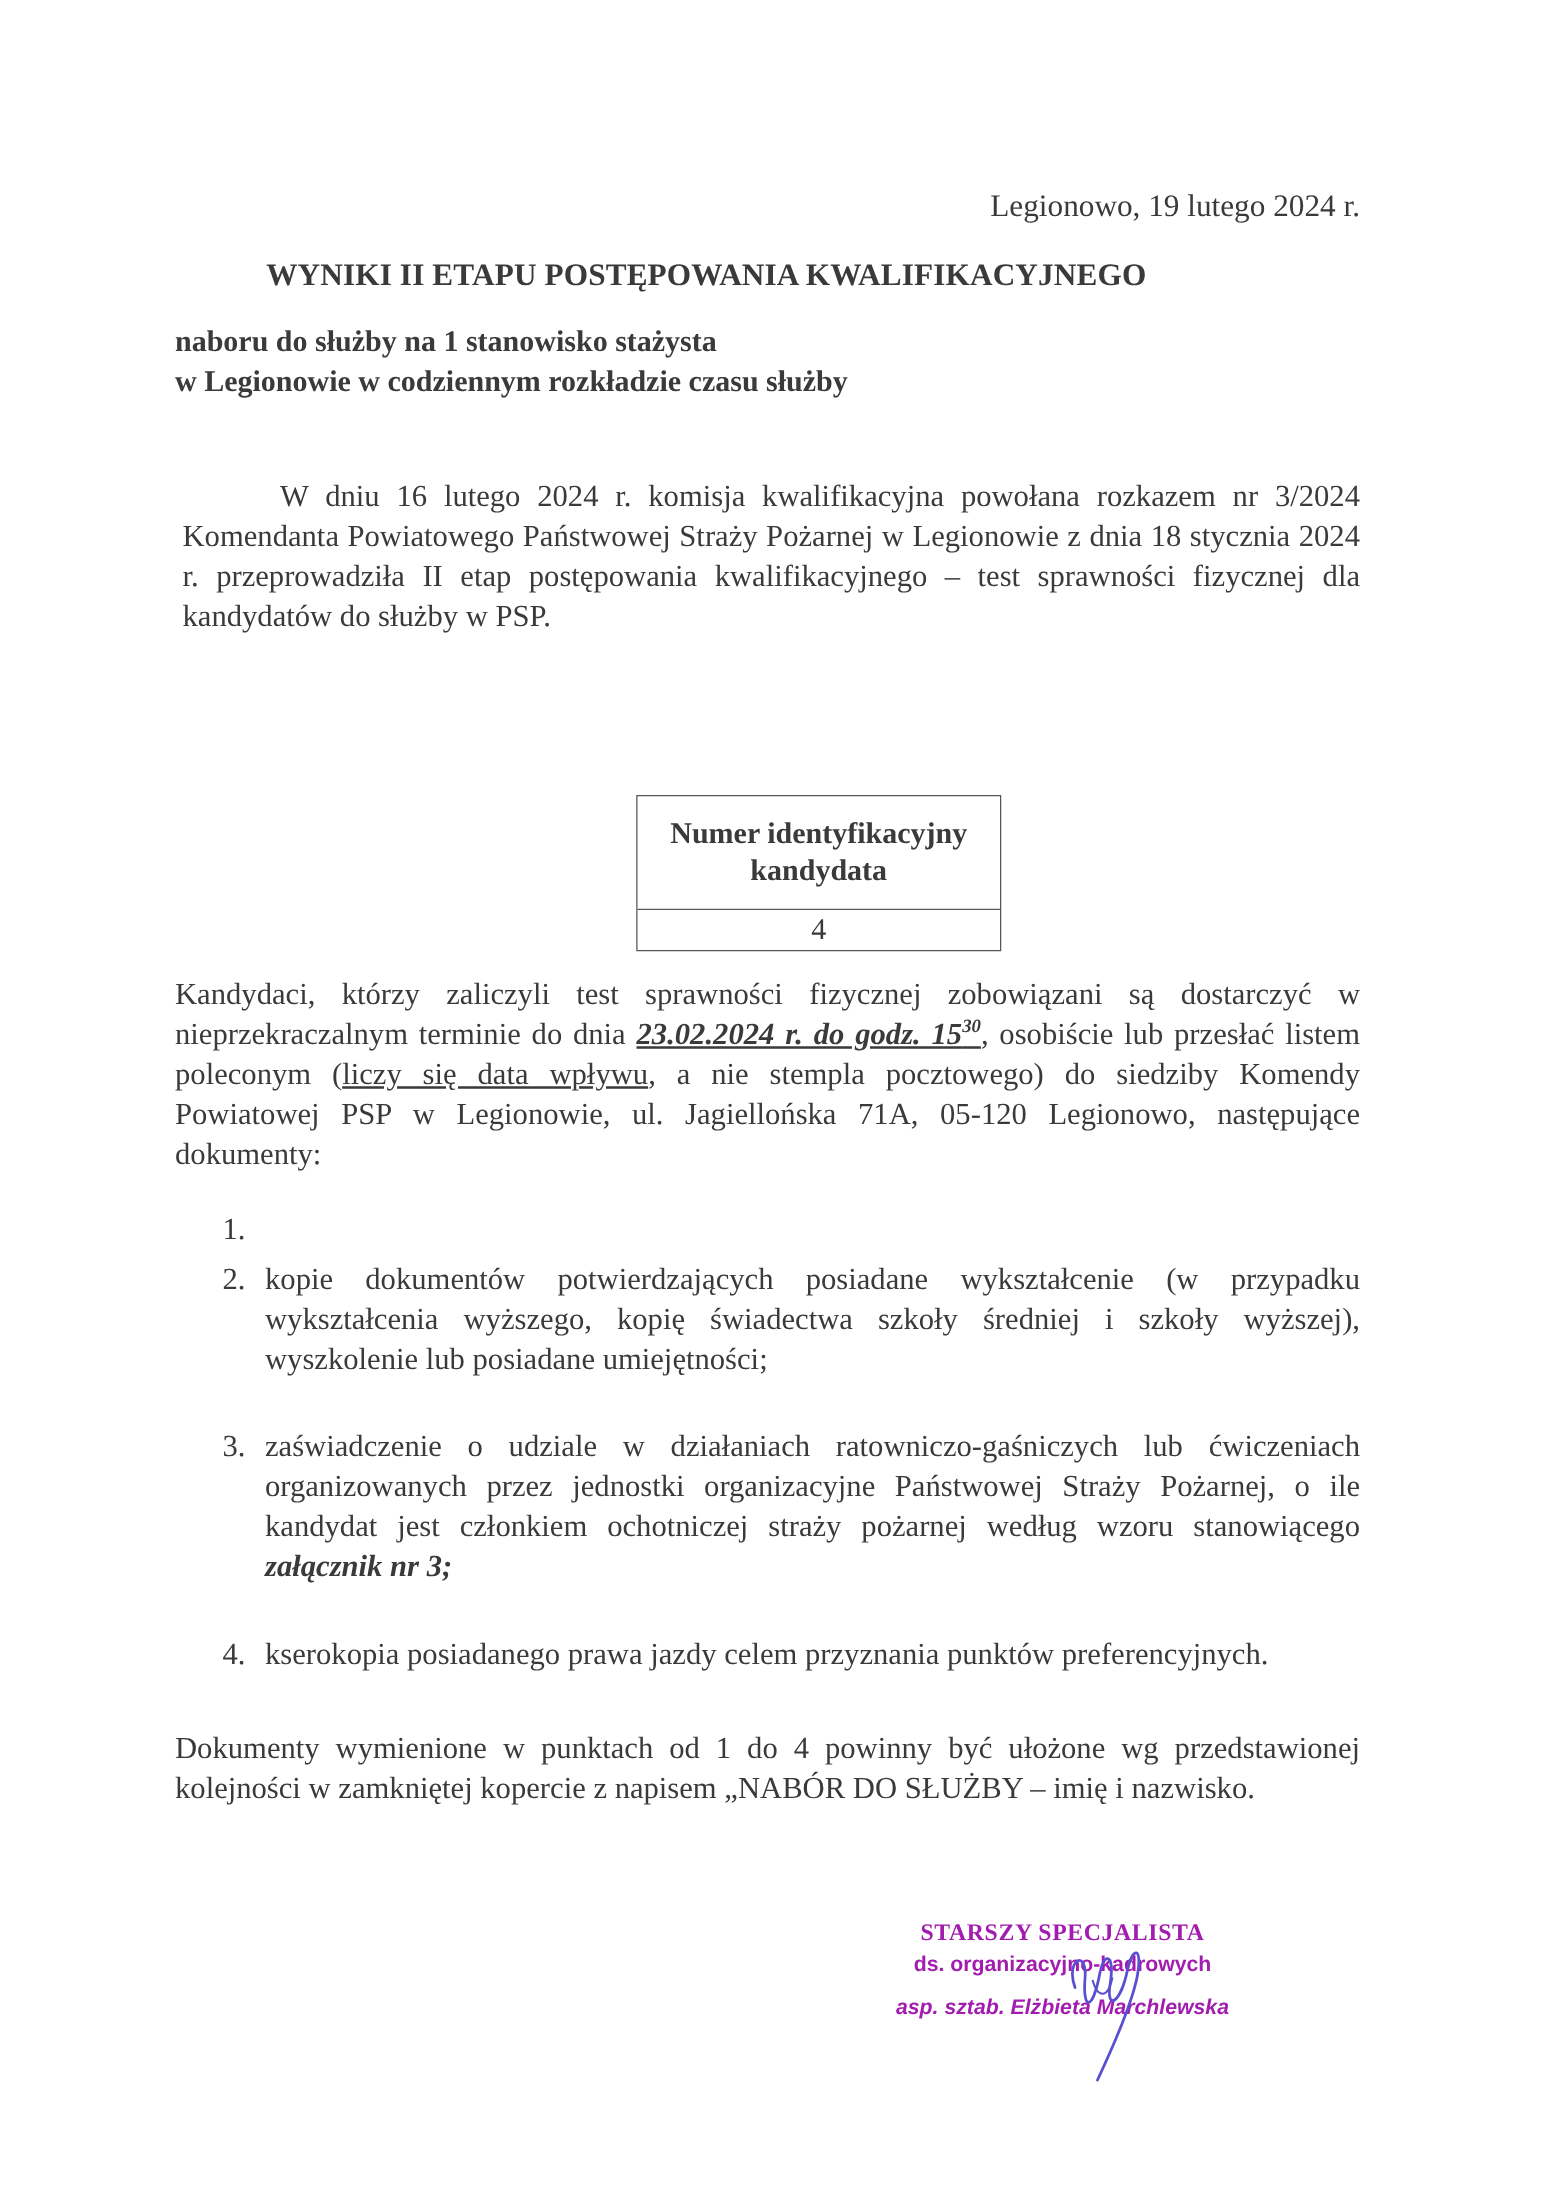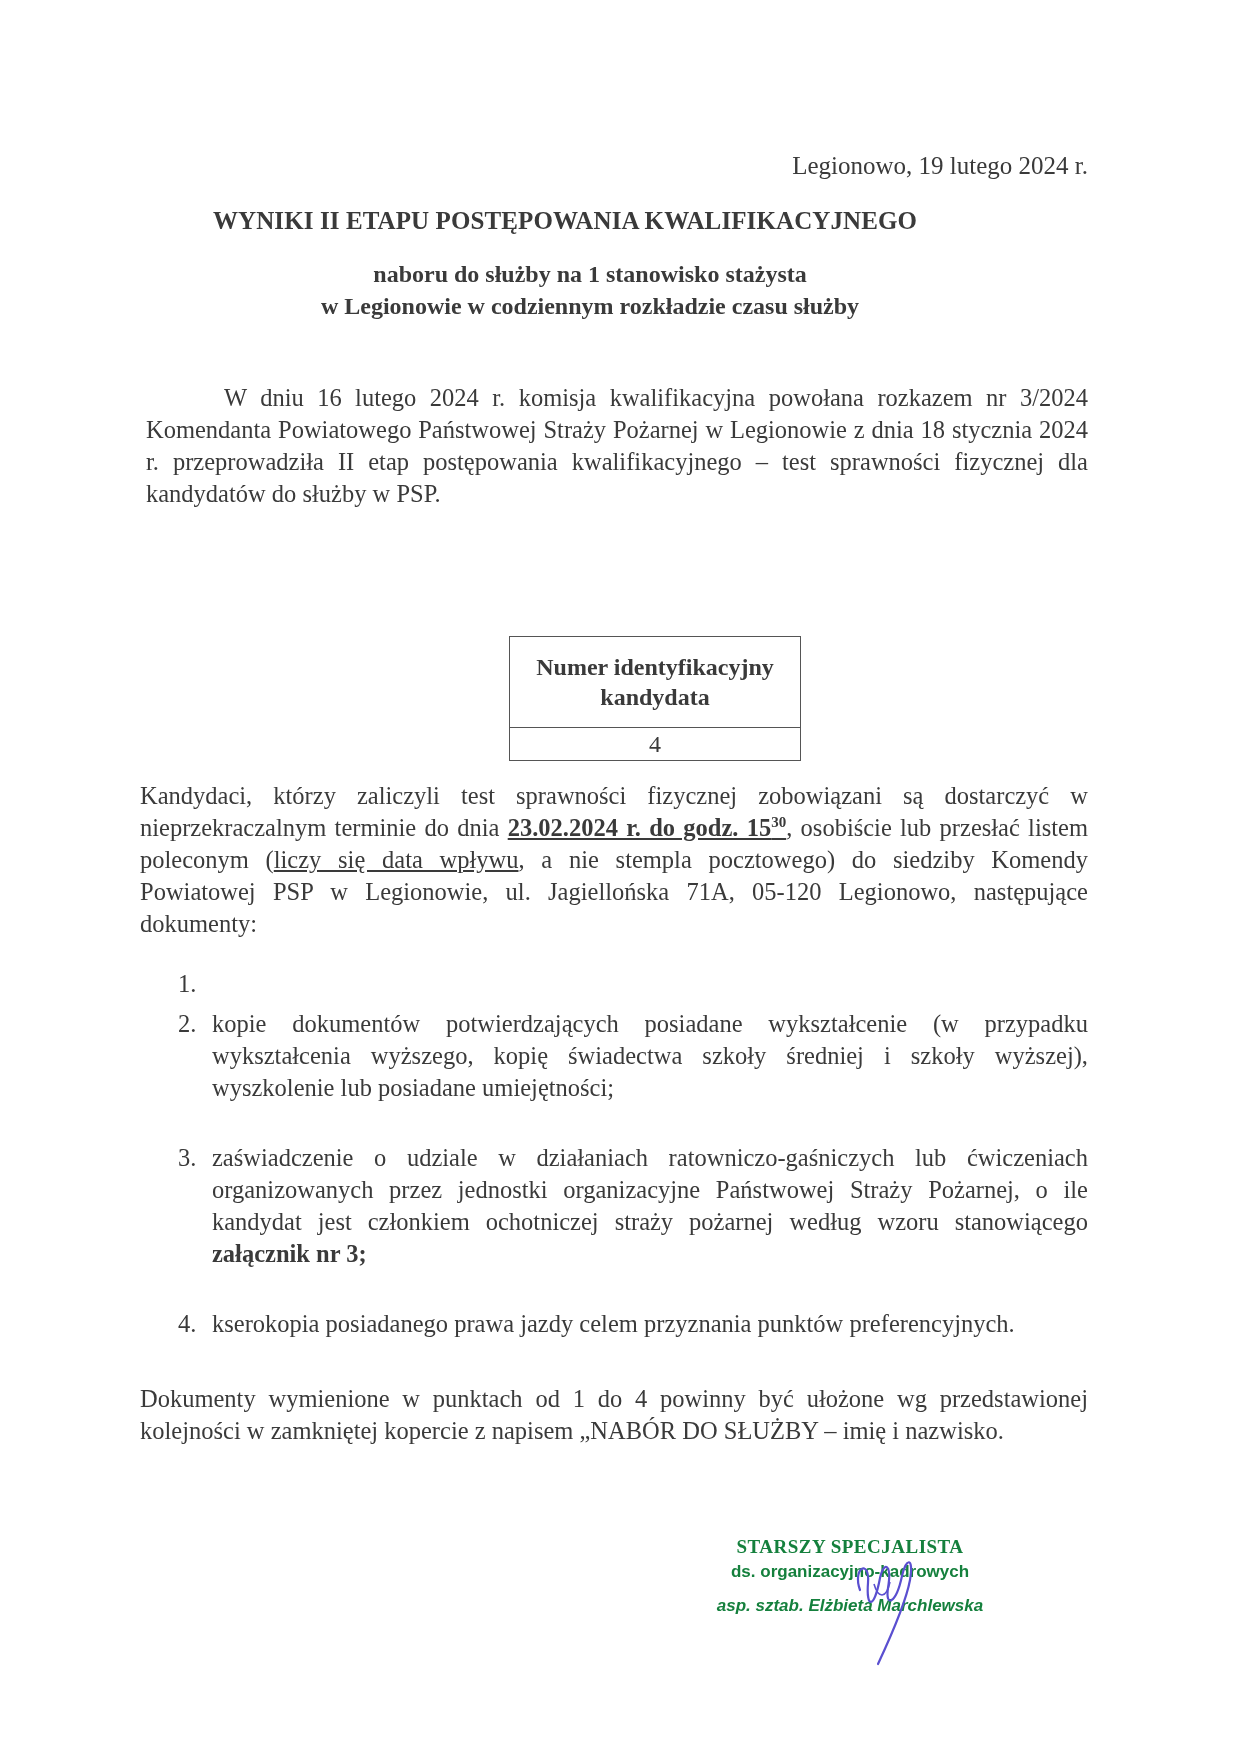--- a/index.html
+++ b/index.html
@@ -2,42 +2,42 @@
 <html><head>
   <meta charset="utf-8">
   <style>
     html, body { margin: 0; padding: 0; background: #ffffff; }
     body { width: 1240px; height: 1754px; position: relative; overflow: hidden;
            font-family: "Liberation Serif", "DejaVu Serif", serif; color: #3a3a3a; }
     .page { position: absolute; left: 0; top: 0; width: 1126px; height: 1754px; }
     .abs { position: absolute; }
     .date { left: 600px; top: 152px; width: 488px; text-align: right; font-size: 25px; }
     .title { left: 140px; top: 207px; width: 850px; text-align: center; font-size: 25px; font-weight: bold; letter-spacing: 0.1px; }
-    .subtitle { left: 140px; top: 258px; width: 900px; text-align: center; font-size: 24px; font-weight: bold; line-height: 32px; }
+    .subtitle { left: 140px; top: 258px; width: 900px; text-align: left; font-size: 24px; font-weight: bold; line-height: 32px; }
     .para { font-size: 24.5px; line-height: 32px; text-align: justify; text-align-last: left; }
     .p-intro { left: 146px; top: 382px; width: 942px; }
     .p-intro .indent { display: inline-block; width: 78px; }
     .list-head { left: 140px; top: 548px; width: 970px; text-align: center; font-size: 24px; font-weight: bold; line-height: 32px; }
     .id-table { left: 509px; top: 636px; width: 290px; border: 1.5px solid #555; border-collapse: collapse; }
     .id-table .th { height: 90px; border-bottom: 1.5px solid #555; display: flex; align-items: center; justify-content: center;
                     text-align: center; font-weight: bold; font-size: 24px; line-height: 30px; }
     .id-table .td { height: 32px; display: flex; align-items: center; justify-content: center; font-size: 24px; }
     .p-cand { left: 140px; top: 780px; width: 948px; }
     .u { text-decoration: underline; }
-    .b { font-weight: bold; }
+    .b { font-weight: bold; font-style: italic; }
     sup { font-size: 15px; line-height: 0; }
     .docs-list { left: 172px; top: 968px; width: 916px; margin: 0; padding: 0; list-style: none; }
     .docs-list li { position: relative; padding-left: 40px; font-size: 24.5px; line-height: 32px; text-align: justify; text-align-last: left; }
     .docs-list li .num { position: absolute; left: 6px; top: 0; }
     .li-1 { margin-bottom: 40px; }
     .li-2 { margin-bottom: 38px; }
     .li-3 { margin-bottom: 38px; }
     .p-closing { left: 140px; top: 1383px; width: 948px; }
     .signer { left: 600px; top: 1493px; width: 488px; text-align: right; font-size: 24px; font-weight: bold; }
-    .stamp { left: 690px; top: 1536px; width: 320px; color: #15803d; font-family: "Liberation Sans", "DejaVu Sans", sans-serif; text-align: center; }
+    .stamp { left: 690px; top: 1536px; width: 320px; color: #a21caf; font-family: "Liberation Sans", "DejaVu Sans", sans-serif; text-align: center; }
     .stamp .s1 { font-family: "Liberation Serif", serif; font-weight: bold; font-size: 19px; letter-spacing: 0.5px; }
     .stamp .s2 { font-weight: bold; font-size: 17px; margin-top: 4px; }
     .stamp .s3 { font-weight: bold; font-style: italic; font-size: 17px; margin-top: 14px; }
     .signature { left: 830px; top: 1538px; width: 110px; height: 130px; }
   </style>
 </head>
 <body>
 
 <div class="page">
 

